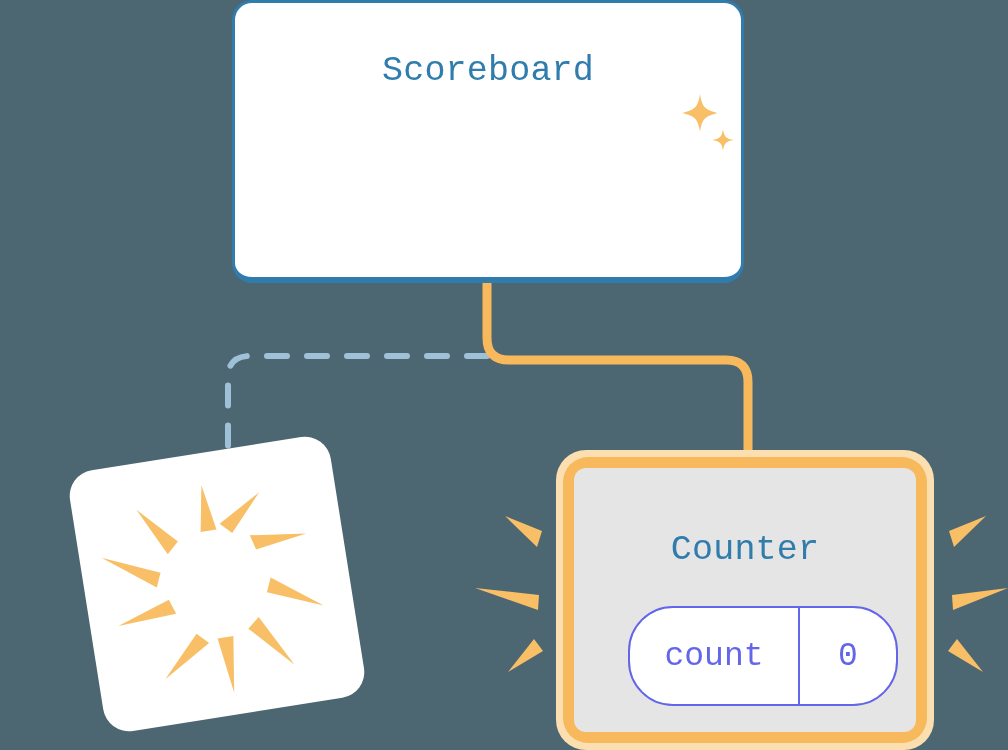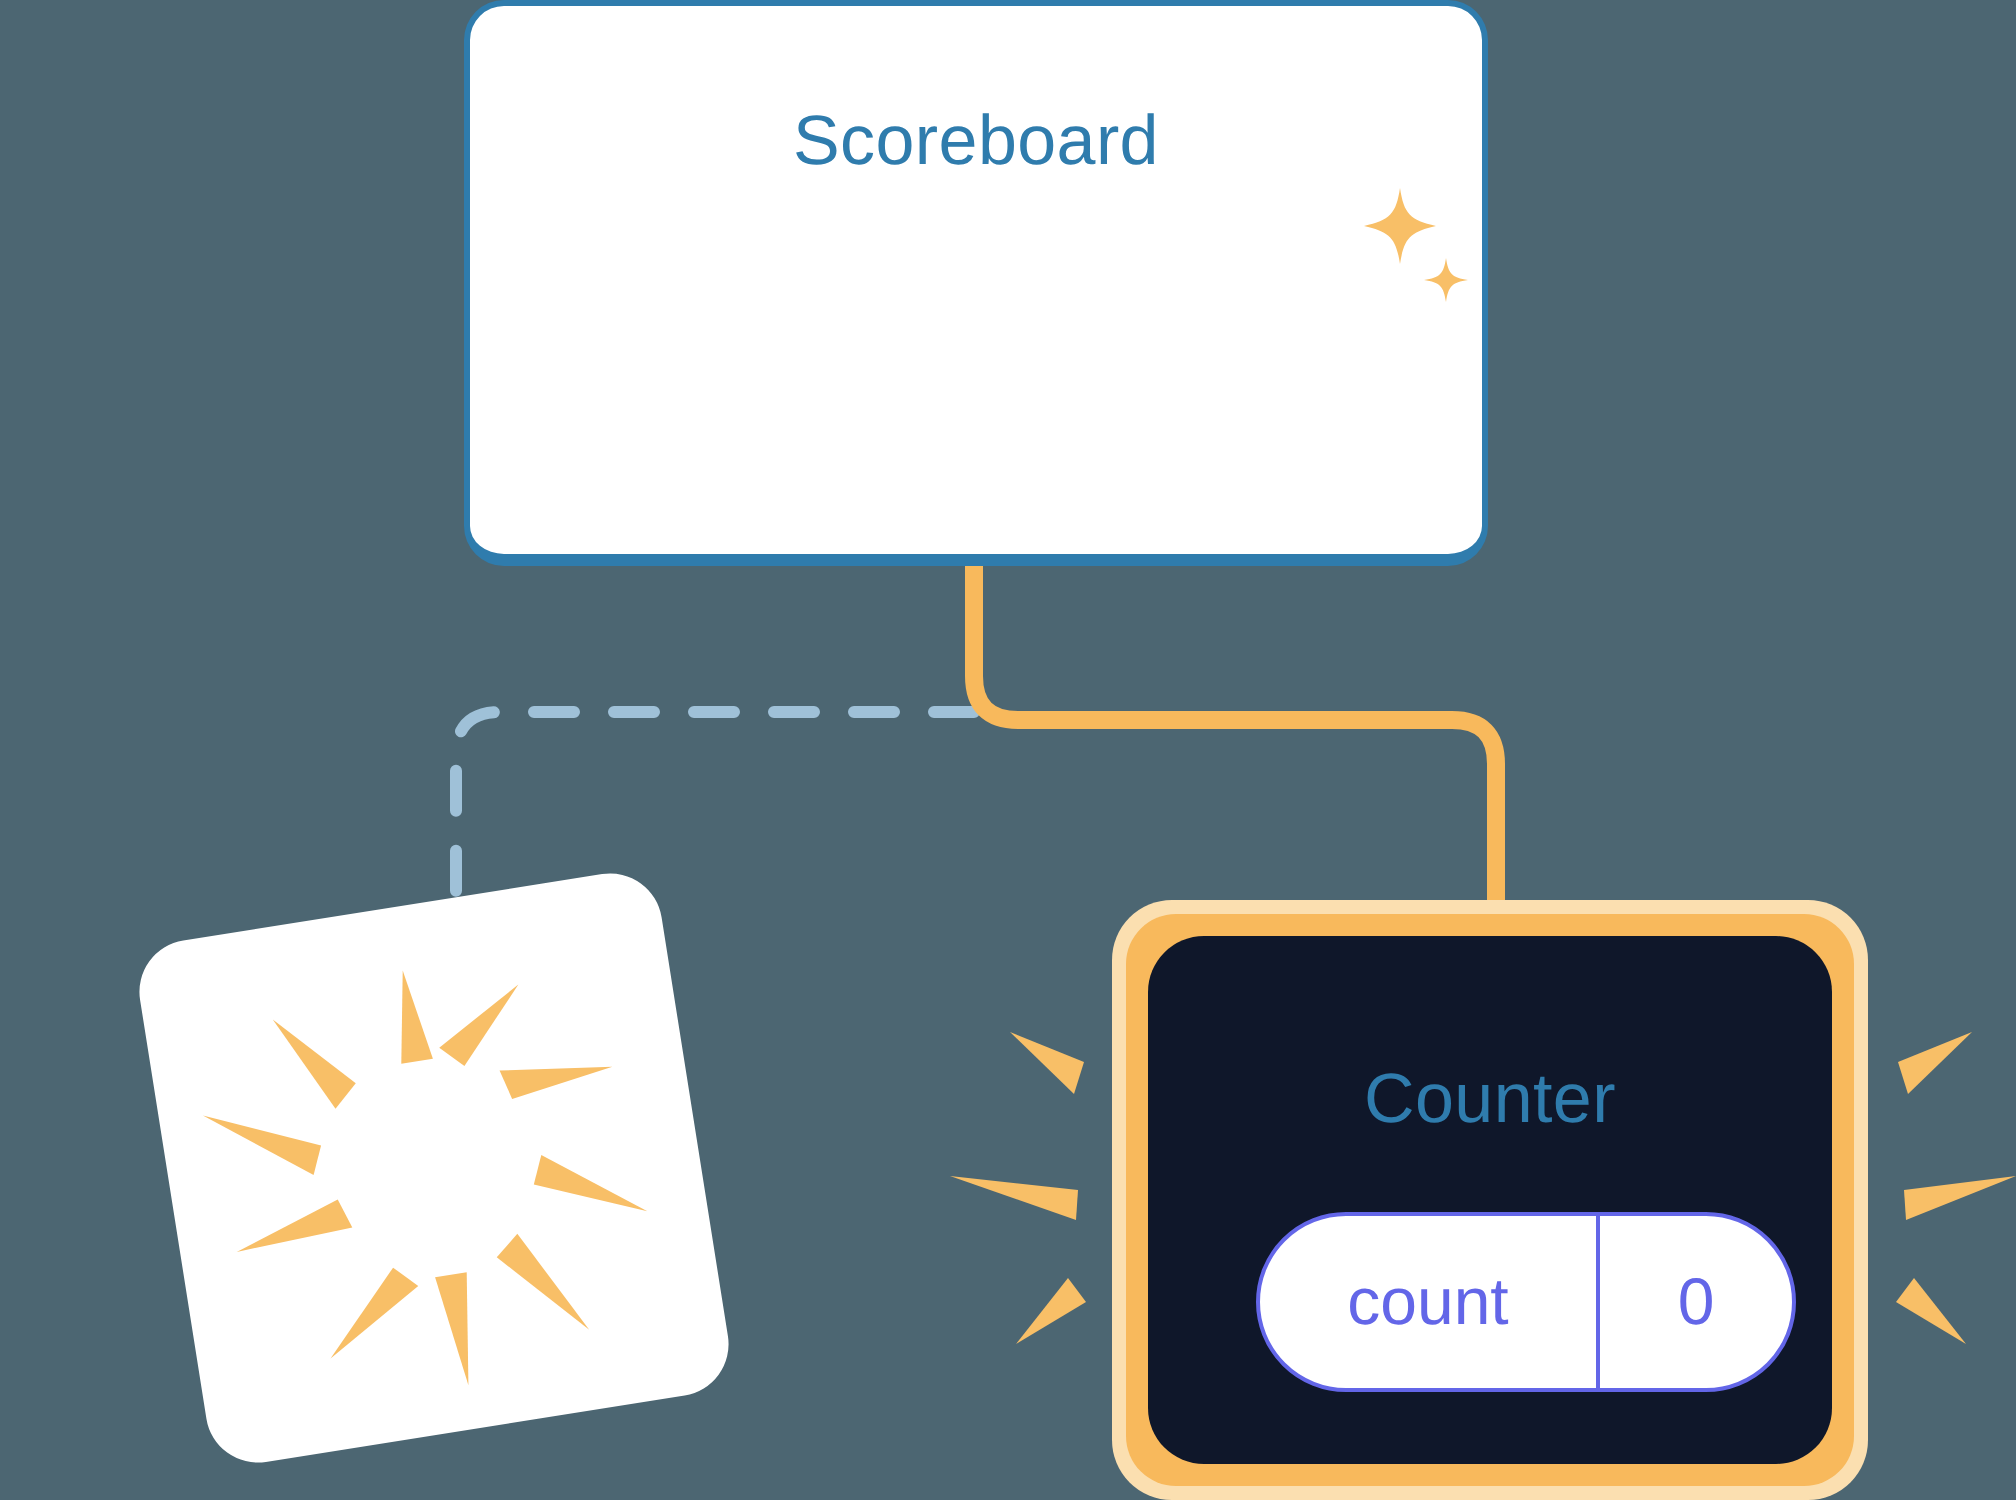--- a/index.html
+++ b/index.html
@@ -13,20 +13,21 @@
     background: #4c6672;
     font-family: "Liberation Sans", "DejaVu Sans", sans-serif;
     overflow: hidden;
     position: relative;
   }
   #stage {
     position: absolute;
     left: 0; top: 0;
     width: 1008px;
     height: 750px;
+    font-family: Liberation Mono, monospace;
   }
 
   
   #connectors {
     position: absolute;
     left: 0; top: 0;
     width: 1008px;
     height: 750px;
     z-index: 1;
   }
@@ -166,32 +167,32 @@
   }
   .counter-mid {
     position: absolute;
     inset: 7px;
     background: #f8b95c;
     border-radius: 25px;
   }
   .counter-inner {
     position: absolute;
     inset: 18px;
-    background: #0f172a;
-    border-radius: 28px;
+    background: #e5e5e5;
+    border-radius: 12px;
   }
   .card-counter .card-title-blue {
     margin-top: 62px;
   }
   .pill-thin {
     position: absolute;
     left: 54px;
     top: 138px;
     width: 270px;
-    height: 90px;
+    height: 100px;
     border: 2px solid #6366e8;
     border-radius: 45px;
     box-sizing: border-box;
     display: flex;
     align-items: stretch;
     background: #ffffff;
   }
   .pill-thin-key {
     flex: 0 0 168px;
     display: flex;

